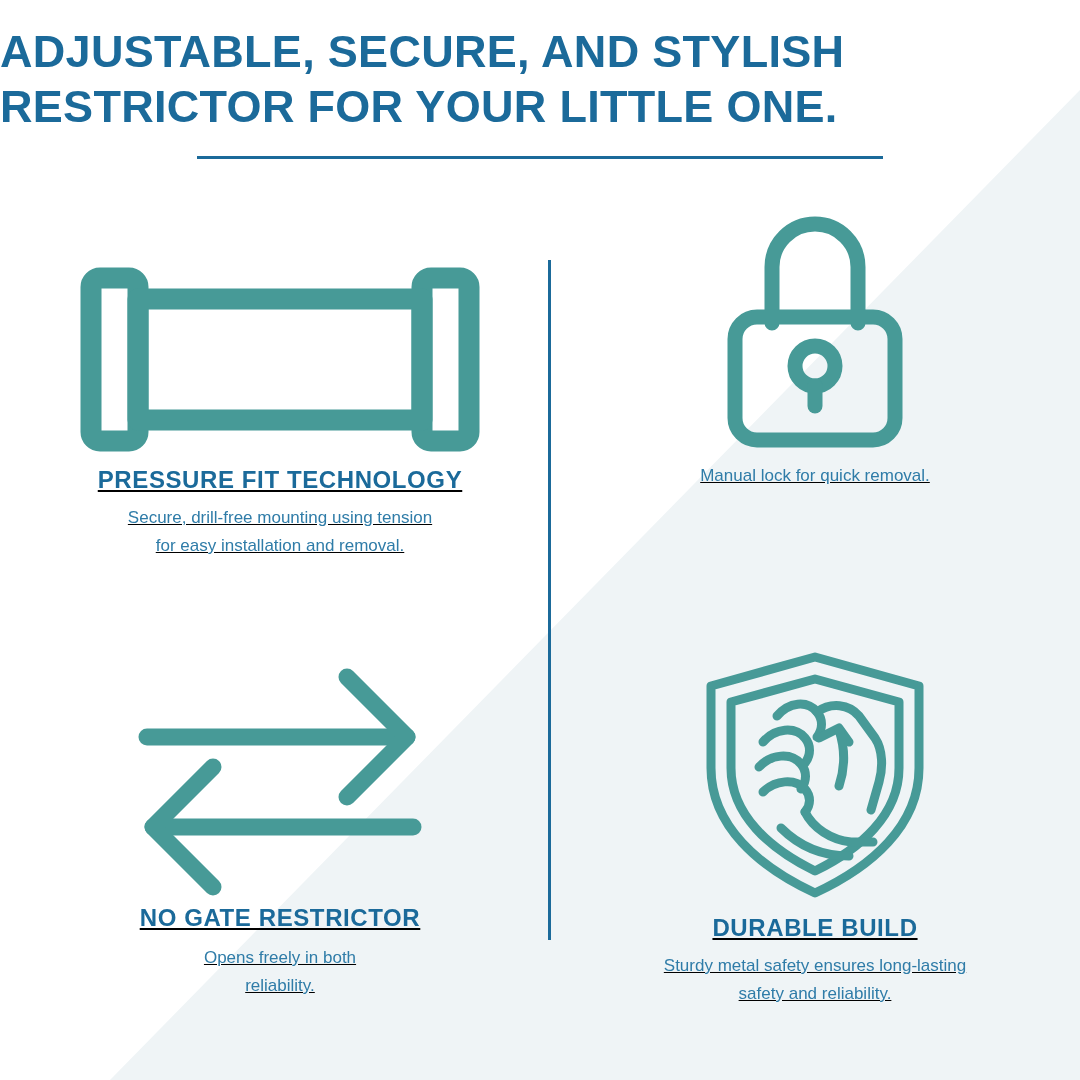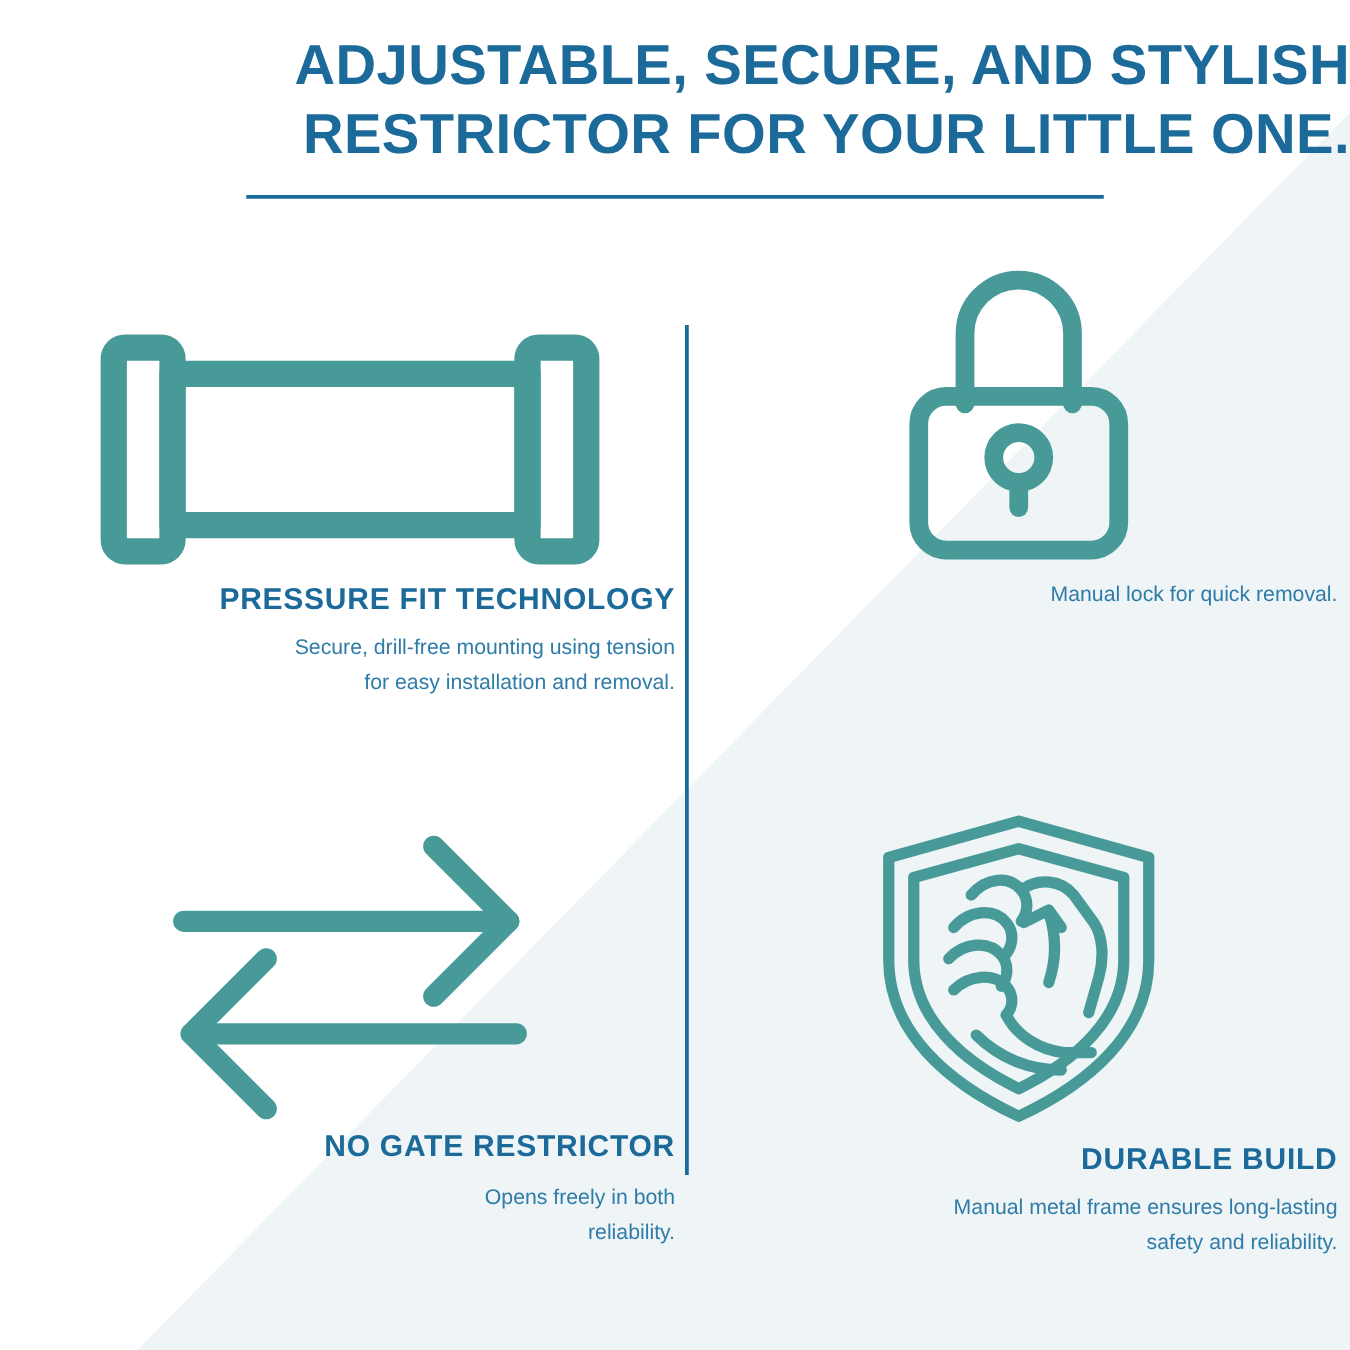--- a/index.html
+++ b/index.html
@@ -38,21 +38,21 @@
     width: 1080px;
     height: 1080px;
   }
 
   
   #header {
     position: absolute;
     top: 24px;
     left: 0;
     width: 1080px;
-    text-align: right;
+    text-align: left;
   }
   .title-line {
     color: #1b6a9a;
     font-size: 45px;
     font-weight: bold;
     letter-spacing: 0.3px;
     line-height: 55px;
     white-space: nowrap;
   }
   #title-rule {
@@ -69,21 +69,22 @@
     top: 260px;
     width: 3px;
     height: 680px;
     background: #1b6a9a;
     z-index: 3;
   }
 
   
   .feature {
     position: absolute;
-    text-align: right;
+    text-align: center;
+    text-decoration: underline;
   }
   .feature-icon {
     display: flex;
     align-items: flex-end;
     justify-content: center;
   }
   .feature-title {
     color: #1b6a9a;
     font-weight: bold;
     font-size: 24px;
@@ -202,19 +203,19 @@
             <path d="M102 162 C 110 178 128 190 148 192 L 170 192"></path>
             <path d="M78 178 C 96 196 120 206 146 206"></path>
 
             <path d="M116 88 L 136 78 L 146 92"></path>
             <path d="M136 80 C 142 98 142 118 136 136"></path>
           </g>
         </svg>
       </div>
       <div class="feature-title">DURABLE BUILD</div>
       <div class="feature-desc">
-        <div>Manual metal frame ensures long-lasting</div>
+        <div>Sturdy metal safety ensures long-lasting</div>
         <div>safety and reliability.</div>
       </div>
     </div>
 
   </div>
 </div>
 
 </body></html>

